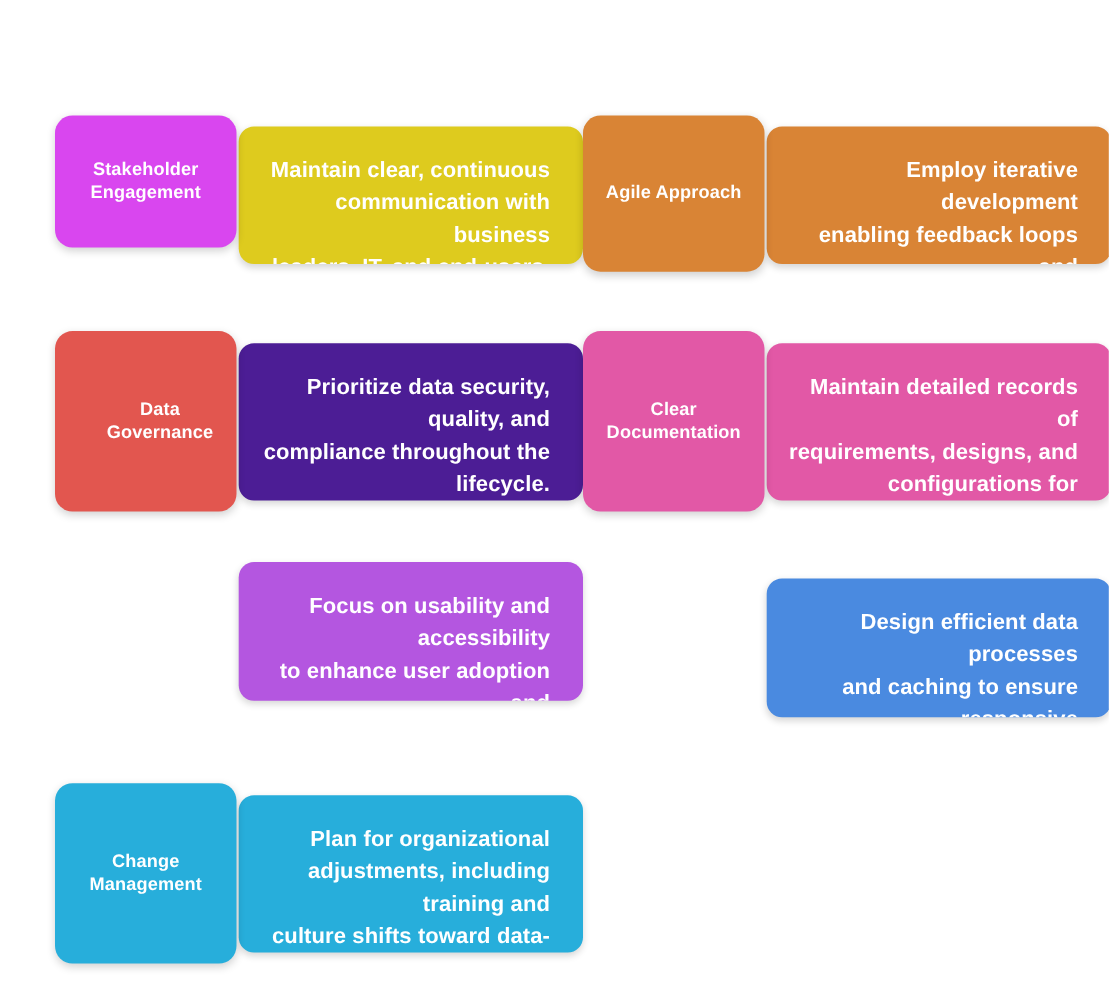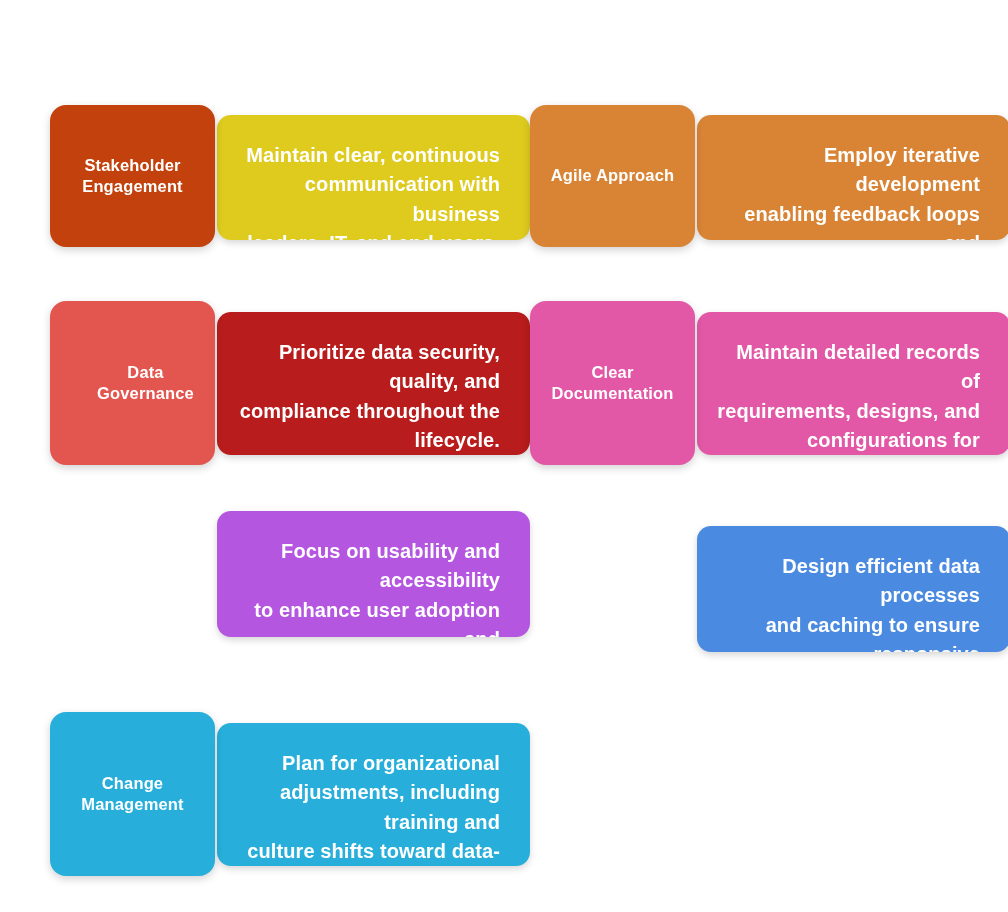--- a/index.html
+++ b/index.html
@@ -79,37 +79,37 @@
 </head>
 <body>
 
 <div id="board" style="background: rgb(255, 255, 255);">
     <div class="card" style="left: 50px; top: 105px; width: 480px; height: 142px;">
       <div class="card-body" style="background: rgb(222, 203, 30); top: 10px; width: 313px; height: 125px;">
         <div class="card-body-text">Maintain clear, continuous
 communication with business
 leaders, IT, and end-users.</div>
       </div>
-      <div class="card-label" style="background: #c2410c; height: 142px;">
+      <div class="card-label" style="background: #d946ef; height: 120px;">
         <div class="card-label-text">Stakeholder
 Engagement</div>
       </div>
     </div>
     <div class="card" style="left: 530px; top: 105px; width: 480px; height: 142px;">
       <div class="card-body" style="background: rgb(217, 132, 53); top: 10px; width: 313px; height: 125px;">
         <div class="card-body-text">Employ iterative development
 enabling feedback loops and
 incremental value delivery.</div>
       </div>
       <div class="card-label" style="background: rgb(217, 132, 53); height: 142px;">
         <div class="card-label-text">Agile Approach</div>
       </div>
     </div>
     <div class="card" style="left: 50px; top: 301px; width: 480px; height: 164px;">
-      <div class="card-body" style="background: #b91c1c; top: 11px; width: 313px; height: 143px;">
+      <div class="card-body" style="background: #4c1d95; top: 11px; width: 313px; height: 143px;">
         <div class="card-body-text">Prioritize data security, quality, and
 compliance throughout the
 lifecycle.</div>
       </div>
       <div class="card-label" style="background: rgb(226, 86, 79); height: 164px; padding-left: 36px;">
         <div class="card-label-text">Data
 Governance</div>
       </div>
     </div>
     <div class="card" style="left: 530px; top: 301px; width: 480px; height: 164px;">

